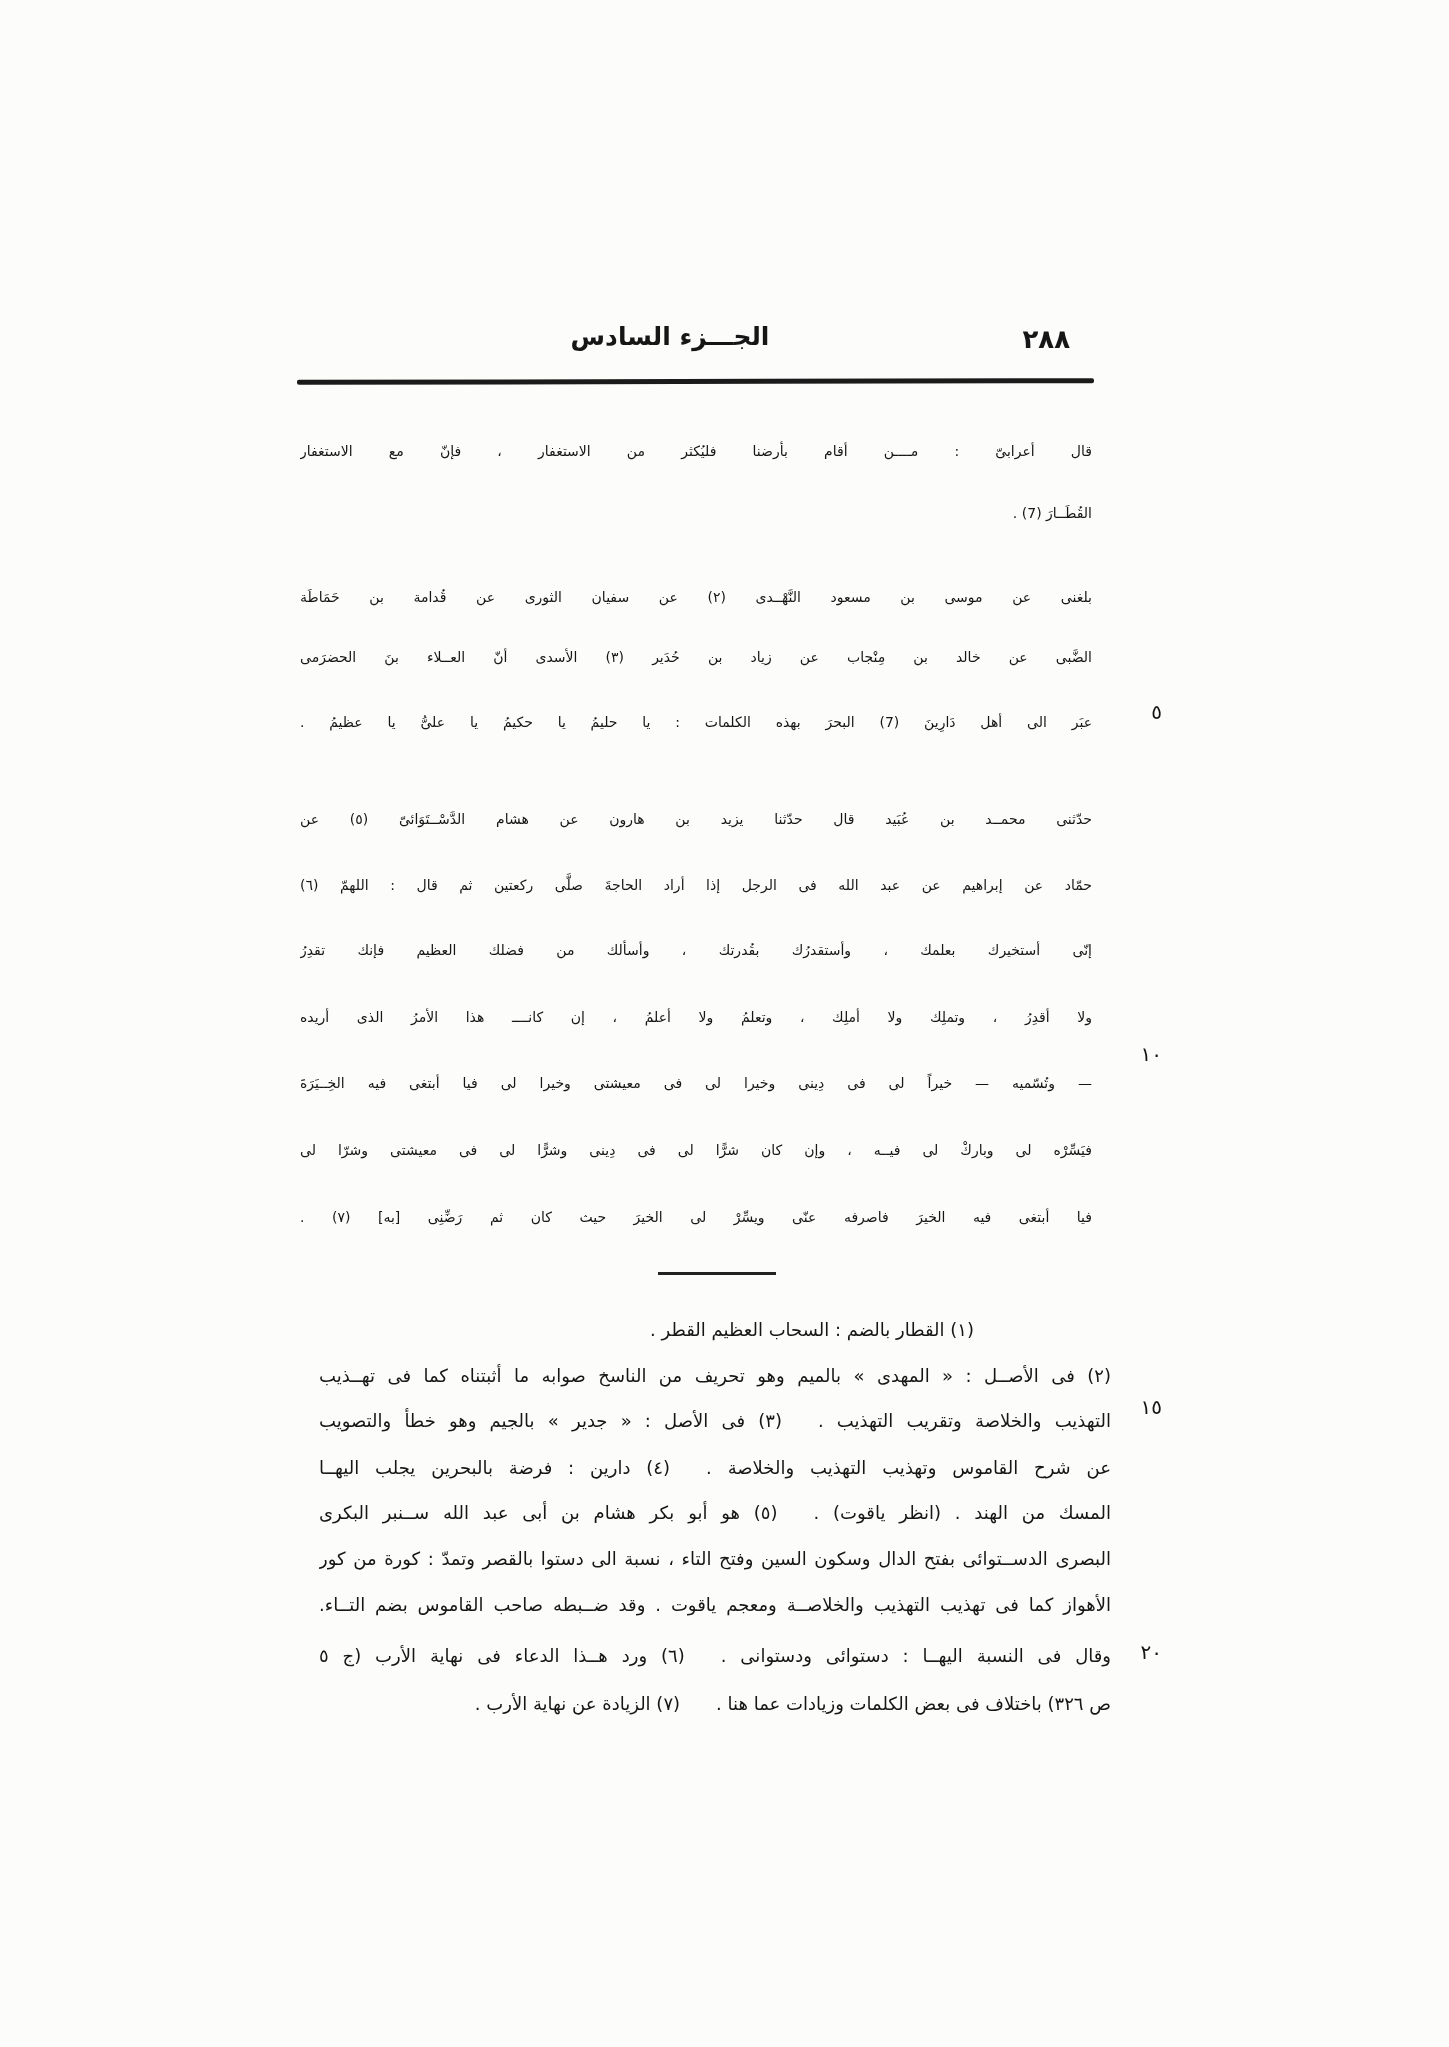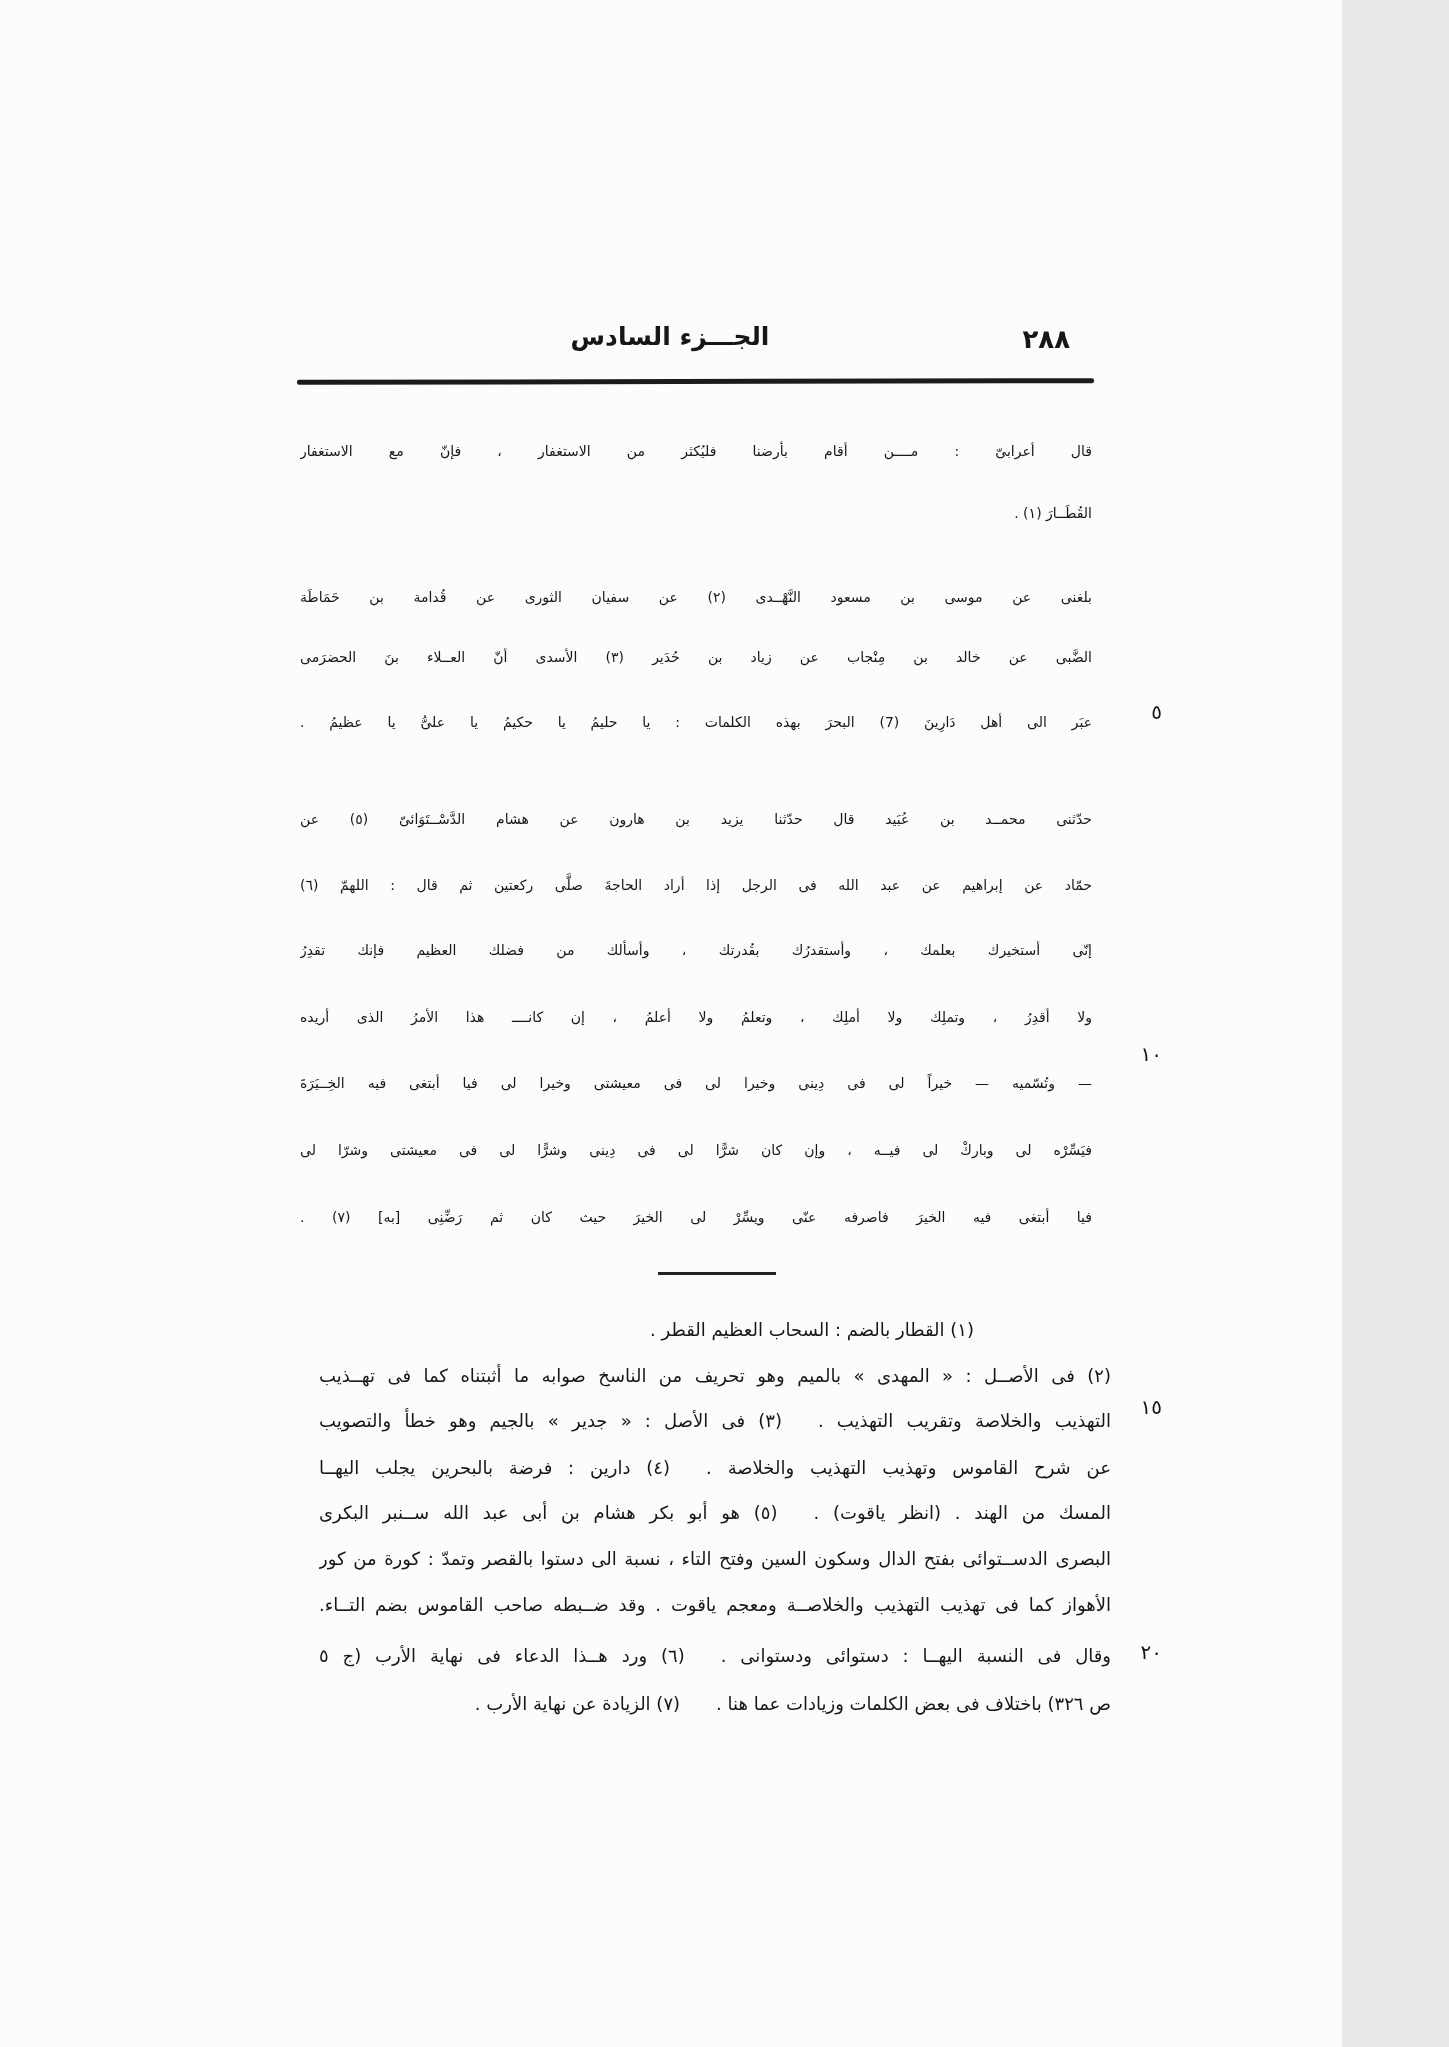--- a/index.html
+++ b/index.html
@@ -1,18 +1,18 @@
 <!DOCTYPE html>
 <html lang="ar"><head>
 <meta charset="utf-8">
 <style>
   html,body{margin:0;padding:0;background:#e8e8e6;}
   .page{
     position:relative;
-    width:1342px;height:2047px;
+    width:1449px;height:2047px;
     background:#fcfcfa;
     font-family:"DejaVu Sans", sans-serif;
     color:#161616;
     overflow:hidden;
   }
   
   .volume-title{
     position:absolute;top:322px;left:565px;width:210px;
     font-size:25px;font-weight:bold;text-align:center;
     direction:rtl;white-space:nowrap;
@@ -64,21 +64,21 @@
 <div class="page">
 
   <div>
     <div class="volume-title">الجـــزء السادس</div>
     <div class="page-number">٢٨٨</div>
     <div class="header-rule"></div>
   </div>
 
   <div>
     <div class="bline" style="top:430px">قال أعرابىّ : مــــن أقام بأرضنا فليُكثر من الاستغفار ، فإنّ مع الاستغفار</div>
-    <div class="bline end-line" style="top:492px">القُطَــارَ (١) .</div>
+    <div class="bline end-line" style="top:492px">القُطَــارَ (7) .</div>
     <div class="bline" style="top:576px">بلغنى عن موسى بن مسعود النَّهْــدى (٢) عن سفيان الثورى عن قُدامة بن حَمَاطَة</div>
     <div class="bline" style="top:636px">الضَّبى عن خالد بن مِنْجاب عن زياد بن حُدَير (٣) الأسدى أنّ العــلاء بنَ الحضرَمى</div>
     <div class="bline" style="top:701px">عبَر الى أهل دَارِينَ (7) البحرَ بهذه الكلمات : يا حليمُ يا حكيمُ يا علىُّ يا عظيمُ .</div>
     <div class="bline" style="top:798px">حدّثنى محمــد بن عُبَيد قال حدّثنا يزيد بن هارون عن هشام الدَّسْــتَوَائىّ (٥) عن</div>
     <div class="bline" style="top:864px">حمّاد عن إبراهيم عن عبد الله فى الرجل إذا أراد الحاجةَ صلَّى ركعتين ثم قال : اللهمّ (٦)</div>
     <div class="bline" style="top:929px">إنّى أستخيرك بعلمك ، وأستقدرُك بقُدرتك ، وأسألك من فضلك العظيم فإنك تقدِرُ</div>
     <div class="bline" style="top:996px">ولا أقدِرُ ، وتملِك ولا أملِك ، وتعلمُ ولا أعلمُ ، إن كانــــ هذا الأمرُ الذى أريده</div>
     <div class="bline" style="top:1062px">— وتُسّميه — خيراً لى فى دِينى وخيرا لى فى معيشتى وخيرا لى فيا أبتغى فيه الخِــيَرَةَ</div>
     <div class="bline" style="top:1129px">فيَسِّرْه لى وباركْ لى فيــه ، وإن كان شرًّا لى فى دِينى وشرًّا لى فى معيشتى وشرّا لى</div>
     <div class="bline" style="top:1196px">فيا أبتغى فيه الخيرَ فاصرفه عنّى ويسِّرْ لى الخيرَ حيث كان ثم رَضِّنِى [به] (٧) .</div>

